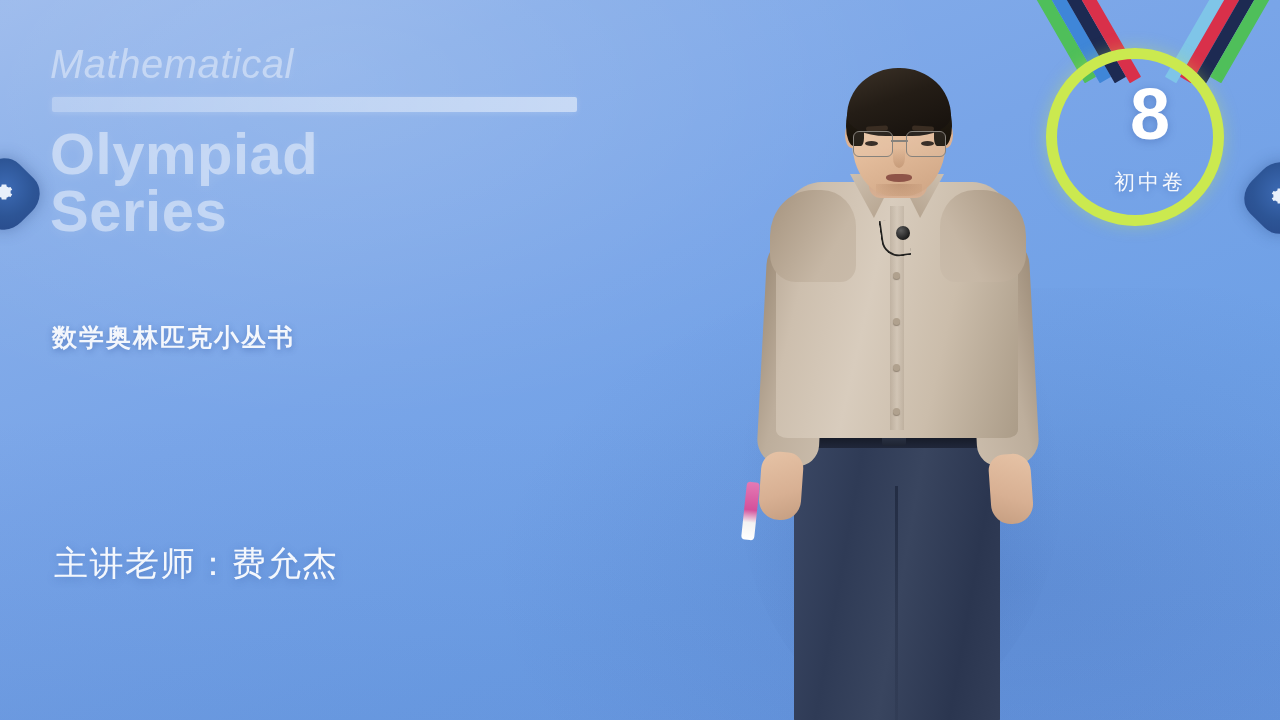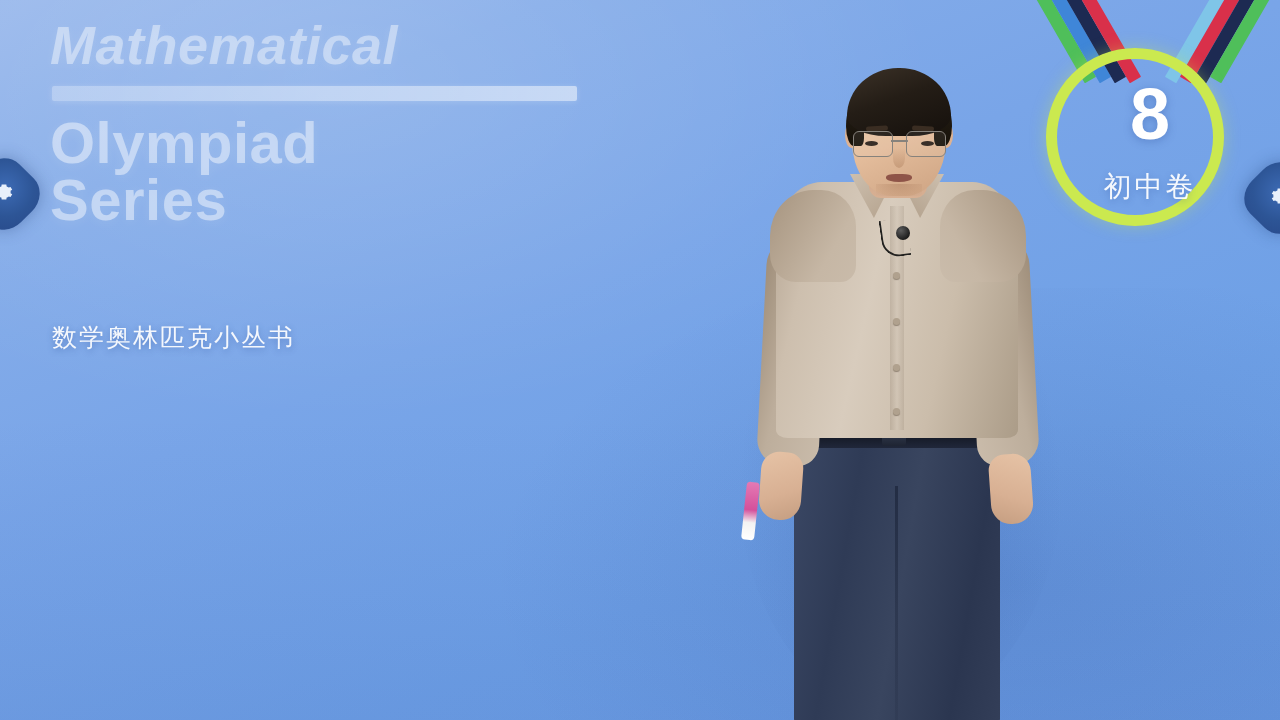--- a/index.html
+++ b/index.html
@@ -39,28 +39,29 @@
   }
 
   
   .title-block {
     position: absolute;
     left: 50px;
     top: 14px;
     width: 620px;
   }
   .eyebrow-en {
-    font-size: 54px;
+    font-size: 40px;
     font-style: italic;
-    font-weight: 700;
+    font-weight: 400;
     letter-spacing: 0.5px;
     color: rgba(255,255,255,0.42);
     line-height: 1.15;
     text-shadow: 0 2px 10px rgba(255,255,255,0.10);
     white-space: nowrap;
+    margin-top: 27px;
   }
   .rule-bar {
     margin-top: 10px;
     margin-left: 2px;
     width: 525px;
     height: 15px;
     border-radius: 2px;
     background: linear-gradient(90deg, rgba(255,255,255,0.30) 0%, rgba(255,255,255,0.42) 55%, rgba(255,255,255,0.52) 100%);
     box-shadow: 0 1px 6px rgba(255,255,255,0.18);
   }
@@ -73,21 +74,21 @@
     color: rgba(255,255,255,0.46);
     text-shadow: 0 2px 12px rgba(255,255,255,0.10);
   }
   .brand-en div { white-space: nowrap; }
 
   .series-zh {
     position: absolute;
     left: 52px;
     top: 321px;
     font-size: 25px;
-    font-weight: 400;
+    font-weight: 700;
     letter-spacing: 2px;
     color: rgba(255,255,255,0.92);
     text-shadow: 0 2px 6px rgba(45,80,155,0.45);
   }
   .main-title {
     position: absolute;
     left: 48px;
     top: 366px;
     font-size: 56px;
     font-weight: 700;
@@ -152,21 +153,21 @@
     font-weight: 700;
     color: #ffffff;
     line-height: 1;
     text-shadow: 0 2px 8px rgba(45,80,155,0.35);
   }
   .medal-sub {
     position: absolute;
     left: 0; right: 0;
     top: 168px;
     text-align: center;
-    font-size: 28px;
+    font-size: 21px;
     font-weight: 500;
     letter-spacing: 3px;
     color: rgba(255,255,255,0.93);
     text-shadow: 0 2px 6px rgba(45,80,155,0.35);
   }
 
   
   .gear-badge {
     position: absolute;
     width: 64px;
@@ -385,20 +386,21 @@
       <div>Olympiad</div>
       <div>Series</div>
     </div>
   </div>
 
   <div class="series-zh">数学奥林匹克小丛书</div>
 
   <div class="main-title">
   </div>
 
+  <div class="lecturer">主讲老师：费允杰</div>
 
   <div class="medal">
     <div class="ribbon">
       <div class="strip" style="left:2px;   transform:rotate(-30deg); background:#4fbf5a;"></div>
       <div class="strip" style="left:17px;  transform:rotate(-30deg); background:#3f86d8;"></div>
       <div class="strip" style="left:32px;  transform:rotate(-30deg); background:#1d2a52;"></div>
       <div class="strip" style="left:47px;  transform:rotate(-30deg); background:#d9304a;"></div>
 
       <div class="strip" style="left:82px;  transform:rotate(30deg); background:#7fc5e8;"></div>
       <div class="strip" style="left:97px;  transform:rotate(30deg); background:#d9304a;"></div>

